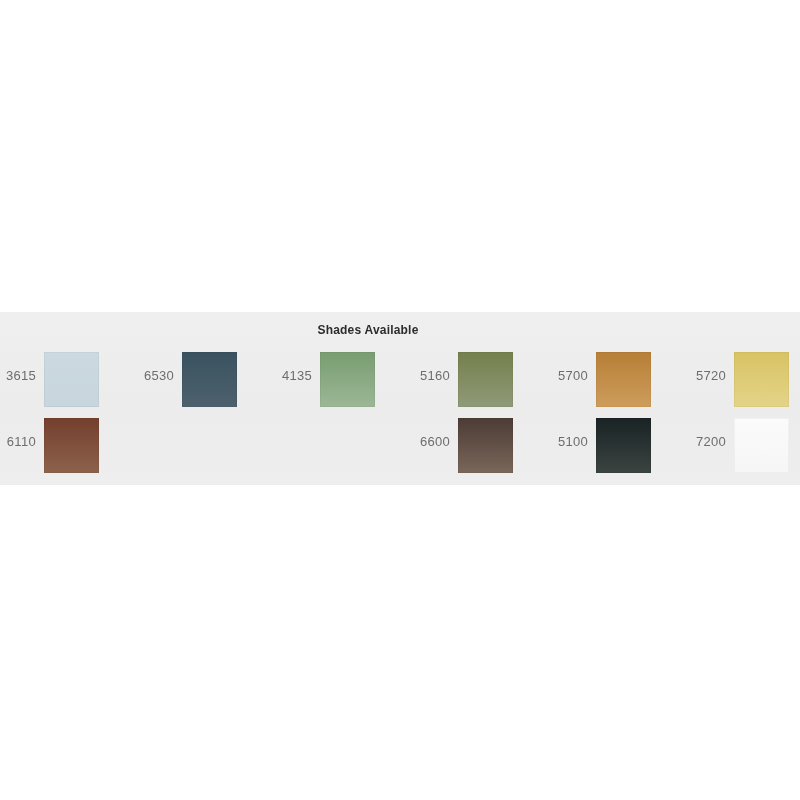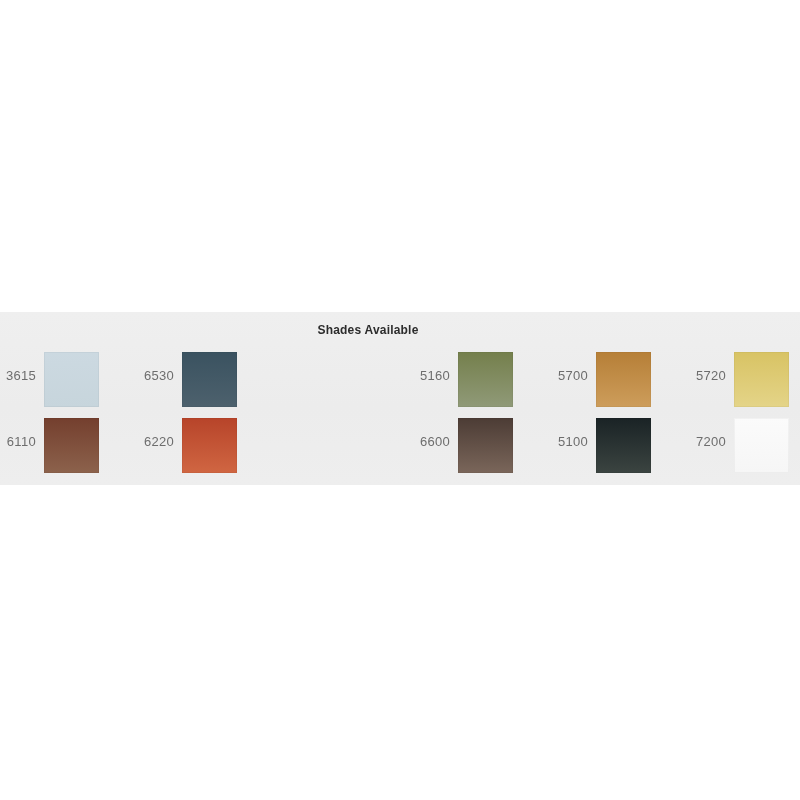--- a/index.html
+++ b/index.html
@@ -109,41 +109,41 @@
 
       <div class="swatch-row" id="row-1">
           <div class="swatch-cell" style="left: 0px;">
             <div class="swatch-label">3615</div>
             <div class="swatch-chip light-edge" style="background-image: linear-gradient(rgb(204, 217, 225) 0%, rgb(199, 213, 220) 100%);"></div>
           </div>
           <div class="swatch-cell" style="left: 138px;">
             <div class="swatch-label">6530</div>
             <div class="swatch-chip light-edge" style="background-image: linear-gradient(rgb(58, 82, 96) 0%, rgb(77, 97, 109) 100%);"></div>
           </div>
+          <div class="swatch-cell" style="left: 276px;">
+            <div class="swatch-label">4135</div>
+            <div class="swatch-chip light-edge" style="background-image: linear-gradient(rgb(120, 157, 112) 0%, rgb(156, 183, 150) 100%);"></div>
+          </div>
           <div class="swatch-cell" style="left: 414px;">
             <div class="swatch-label">5160</div>
             <div class="swatch-chip light-edge" style="background-image: linear-gradient(rgb(116, 127, 76) 0%, rgb(144, 154, 120) 100%);"></div>
           </div>
           <div class="swatch-cell" style="left: 552px;">
             <div class="swatch-label">5700</div>
             <div class="swatch-chip light-edge" style="background-image: linear-gradient(rgb(182, 127, 55) 0%, rgb(205, 157, 91) 100%);"></div>
           </div>
           <div class="swatch-cell" style="left: 690px;">
             <div class="swatch-label">5720</div>
             <div class="swatch-chip light-edge" style="background-image: linear-gradient(rgb(216, 195, 100) 0%, rgb(228, 212, 136) 100%);"></div>
           </div>
         </div>
       <div class="swatch-row" id="row-2">
           <div class="swatch-cell" style="left: 0px;">
             <div class="swatch-label">6110</div>
             <div class="swatch-chip light-edge" style="background-image: linear-gradient(rgb(116, 63, 46) 0%, rgb(140, 98, 76) 100%);"></div>
-          </div>
-          <div class="swatch-cell" style="left: 138px;">
-            <div class="swatch-label">6220</div>
-            <div class="swatch-chip light-edge" style="background-image: linear-gradient(rgb(183, 68, 42) 0%, rgb(208, 102, 66) 100%);"></div>
           </div>
           <div class="swatch-cell" style="left: 414px;">
             <div class="swatch-label">6600</div>
             <div class="swatch-chip light-edge" style="background-image: linear-gradient(rgb(76, 60, 53) 0%, rgb(122, 102, 90) 100%);"></div>
           </div>
           <div class="swatch-cell" style="left: 552px;">
             <div class="swatch-label">5100</div>
             <div class="swatch-chip light-edge" style="background-image: linear-gradient(rgb(26, 35, 37) 0%, rgb(59, 68, 65) 100%);"></div>
           </div>
           <div class="swatch-cell" style="left: 690px;">

